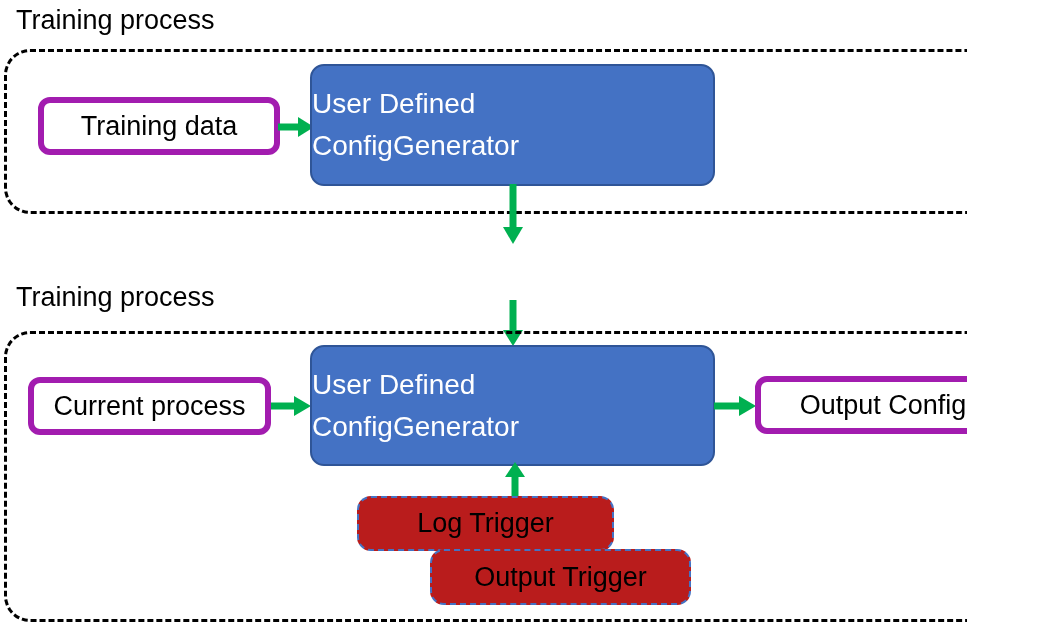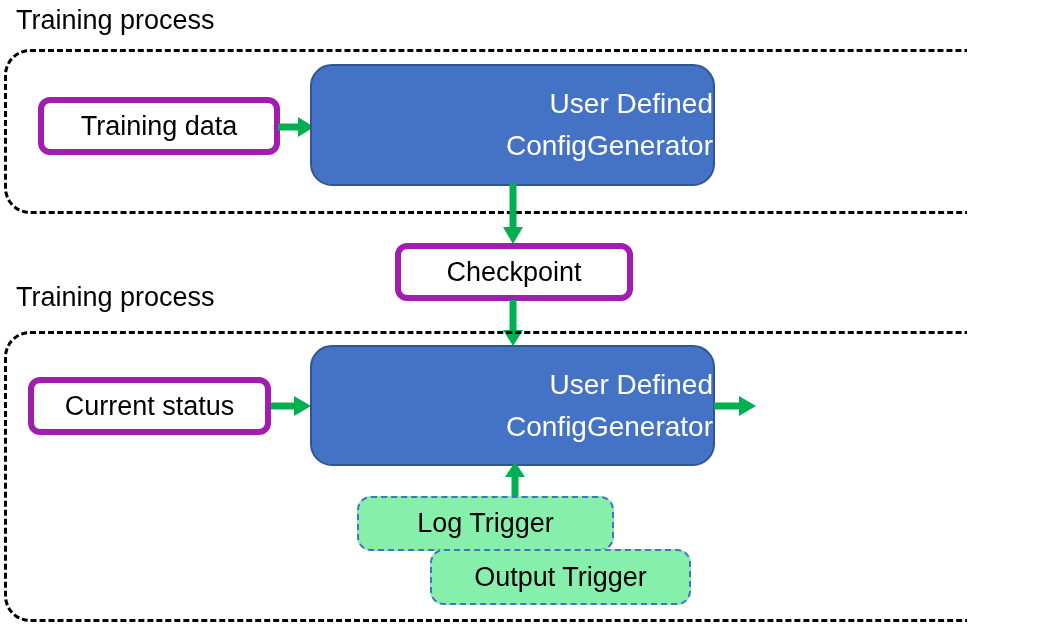--- a/index.html
+++ b/index.html
@@ -60,42 +60,42 @@
   #node-checkpoint   { left: 395px; top: 243px; width: 238px; height: 58px; }
   #node-current-status { left: 28px; top: 377px; width: 243px; height: 58px; }
   #node-output-config { left: 755px; top: 376px; width: 256px; height: 58px; }
 
   
   .node-filled {
     position: absolute;
     box-sizing: border-box;
     display: flex;
     flex-direction: column;
-    align-items: flex-end;
+    align-items: flex-start;
     justify-content: center;
     background: #4472C4;
     border: 2px solid #2F5597;
-    border-radius: 22px;
+    border-radius: 14px;
     color: #ffffff;
     font-size: 28px;
     line-height: 36px;
     white-space: nowrap;
     gap: 6px;
   }
   #node-generator-train { left: 310px; top: 64px; width: 405px; height: 122px; }
   #node-generator-infer { left: 310px; top: 345px; width: 405px; height: 121px; }
 
   
   .node-dashed {
     position: absolute;
     box-sizing: border-box;
     display: flex;
     align-items: center;
     justify-content: center;
-    background: #86efac;
+    background: #b91c1c;
     border: 2px dashed #4472C4;
     border-radius: 14px;
     color: #000000;
     font-size: 27px;
     line-height: 31px;
     white-space: nowrap;
   }
   #node-log-trigger  { left: 357px; top: 496px; width: 257px; height: 55px; z-index: 3; }
   #node-clock-trigger{ left: 430px; top: 549px; width: 261px; height: 56px; z-index: 4; }
 
@@ -127,52 +127,52 @@
   <div class="node-filled" id="node-generator-train">
     <span>User Defined</span>
     <span>ConfigGenerator</span>
   </div>
 
   <svg class="arrow-svg" style="left:498px; top:184px;" width="30" height="62" viewBox="0 0 30 62">
     <line x1="15" y1="0" x2="15" y2="46" stroke="#00B050" stroke-width="7"></line>
     <polygon points="5,43 15,60 25,43" fill="#00B050"></polygon>
   </svg>
 
-  <div class="node" id="node-checkpoint">
-    <span>Checkpoint</span>
-  </div>
 
   <svg class="arrow-svg" style="left:498px; top:300px;" width="30" height="48" viewBox="0 0 30 48">
     <line x1="15" y1="0" x2="15" y2="33" stroke="#00B050" stroke-width="7"></line>
     <polygon points="5,30 15,46 25,30" fill="#00B050"></polygon>
   </svg>
 
   <div class="section-title" id="title-inference">Training process</div>
 
   <div class="group-box" id="group-inference"></div>
 
   <div class="node" id="node-current-status">
-    <span>Current status</span>
+    <span>Current process</span>
   </div>
 
   <svg class="arrow-svg" style="left:271px; top:391px;" width="42" height="30" viewBox="0 0 42 30">
     <line x1="0" y1="15" x2="26" y2="15" stroke="#00B050" stroke-width="7"></line>
     <polygon points="23,5 40,15 23,25" fill="#00B050"></polygon>
   </svg>
 
   <div class="node-filled" id="node-generator-infer">
     <span>User Defined</span>
     <span>ConfigGenerator</span>
   </div>
 
   <svg class="arrow-svg" style="left:714px; top:391px;" width="44" height="30" viewBox="0 0 44 30">
     <line x1="0" y1="15" x2="28" y2="15" stroke="#00B050" stroke-width="7"></line>
     <polygon points="25,5 42,15 25,25" fill="#00B050"></polygon>
   </svg>
 
+  <div class="node" id="node-output-config">
+    <span>Output Config</span>
+  </div>
 
   <svg class="arrow-svg" style="left:500px; top:462px;" width="30" height="44" viewBox="0 0 30 44">
     <line x1="15" y1="44" x2="15" y2="12" stroke="#00B050" stroke-width="7"></line>
     <polygon points="5,15 15,0 25,15" fill="#00B050"></polygon>
   </svg>
 
   <div class="node-dashed" id="node-log-trigger">
     <span>Log Trigger</span>
   </div>
 

